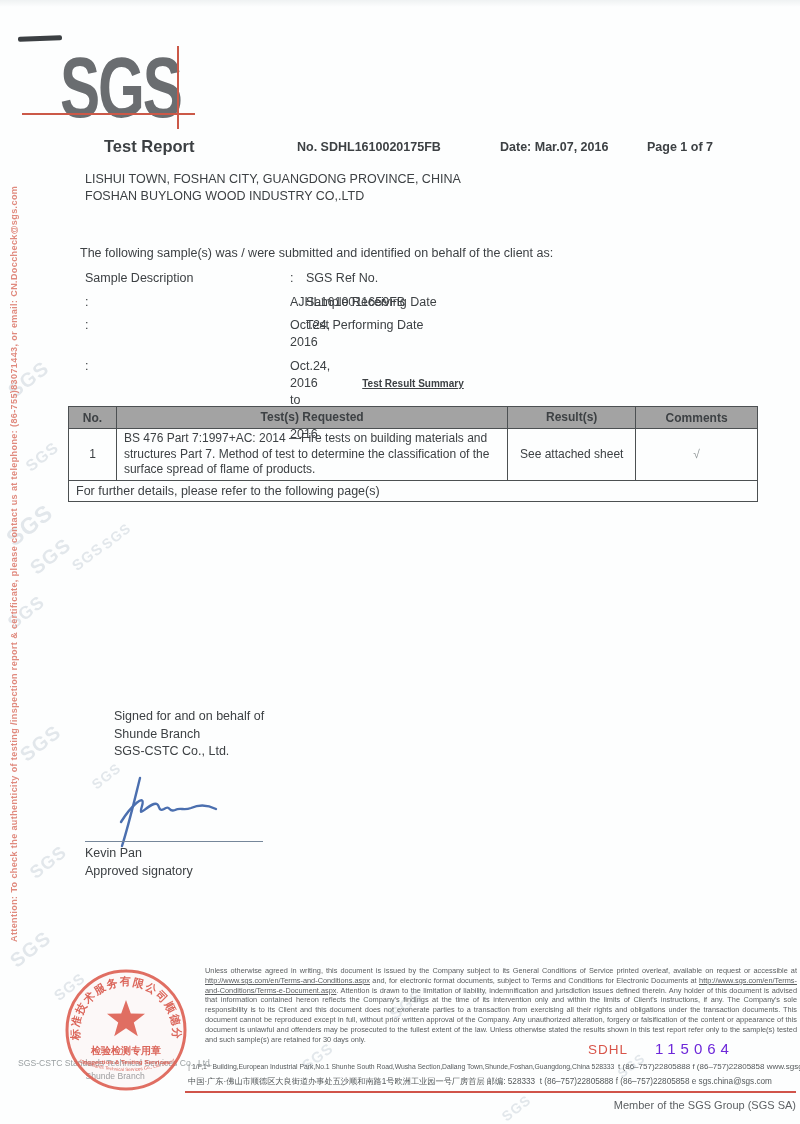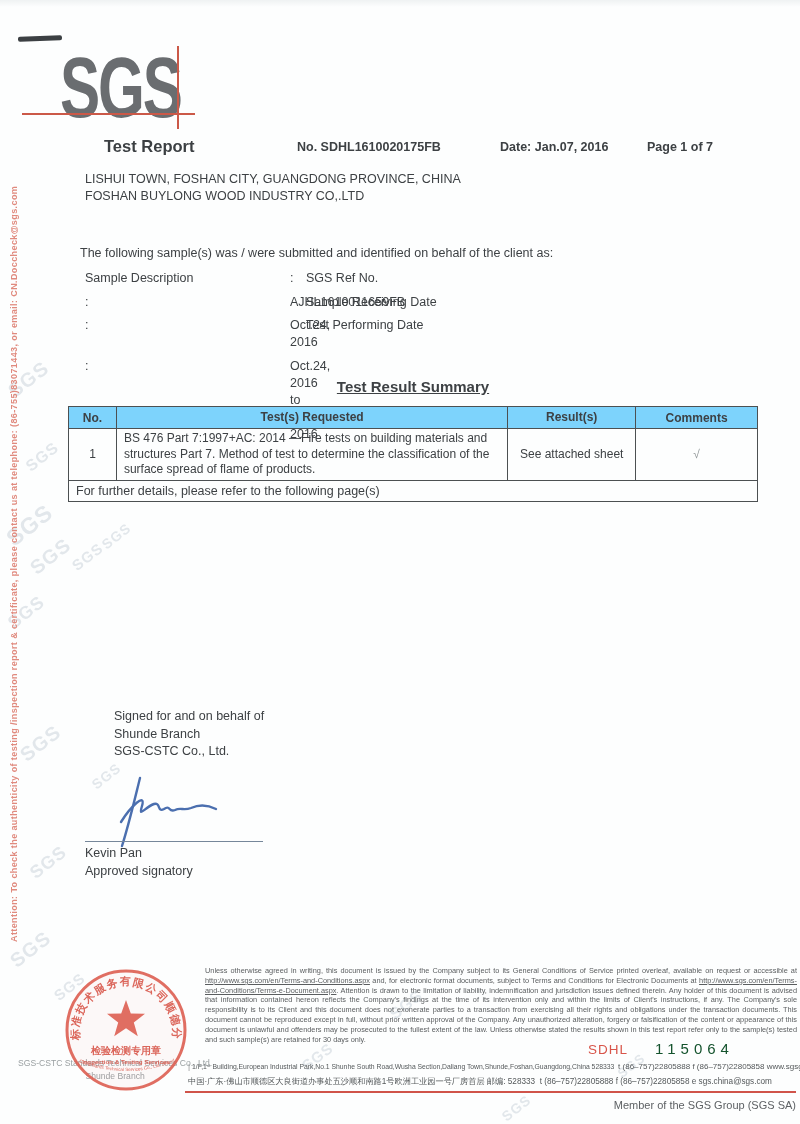--- a/index.html
+++ b/index.html
@@ -40,43 +40,43 @@
   .rpt-no    { left:297px; top:140px; font-size:12.5px; font-weight:bold; }
   .rpt-date  { left:500px; top:140px; font-size:12.5px; font-weight:bold; }
   .rpt-page  { left:647px; top:140px; font-size:12.5px; font-weight:bold; }
 
   .client { left:85px; top:171px; font-size:12.5px; line-height:17px; }
 
   .intro { left:80px; top:246px; font-size:12.5px; }
 
   .fields { left:85px; top:270px; display:grid; grid-template-columns:205px 16px 470px; row-gap:6.5px; font-size:12.5px; line-height:17px; }
 
-  .sum-title { left:68px; top:378px; width:690px; text-align:center; font-size:15px; font-weight:bold; }
+  .sum-title { left:68px; top:378px; width:690px; text-align:center; font-size:10px; font-weight:bold; }
   .sum-title span { text-decoration:underline; }
 
   table.summary { position:absolute; left:68px; top:406px; width:690px; border-collapse:collapse; font-size:12px; }
   table.summary th, table.summary td { border:1.6px solid #4c5052; }
-  table.summary th { background:#7dd3fc; font-weight:bold; height:22px; font-size:12px; }
+  table.summary th { background:#a3a3a3; font-weight:bold; height:22px; font-size:12px; }
   table.summary td { vertical-align:middle; }
   .col-no { width:48px; text-align:center; }
   .col-test { width:392px; text-align:left; padding:2px 7px; line-height:1.3; }
   .col-result { width:128px; text-align:center; line-height:1.6; }
   .col-comments { width:122px; text-align:center; color:#949a9c; }
   td.tfoot-cell { height:21px; padding-left:7px; font-size:12.5px;margin-left:13px; }
 
   .sig-block { left:85px; top:708px; font-size:12.5px; line-height:17.5px;margin-left:29px; }
   .sig-svg { left:88px; top:772px; }
   .sig-line { left:85px; top:841px; width:178px; border-top:1.6px solid #76879a; }
   .sig-name { left:85px; top:845px; font-size:12.5px; line-height:17.5px; }
 
   
   .legal { left:205px; top:966px; width:592px; font-size:7.35px; line-height:1.34; color:#5a5d5f; text-align:justify; }
   .legal .lnk { text-decoration:underline; }
   .code-left  { left:588px; top:1042px; font-size:13.5px; font-weight:normal; color:#d8554a; letter-spacing:1px; }
-  .code-right { left:655px; top:1040px; font-size:15px; color:#14532d; letter-spacing:5px; }
+  .code-right { left:655px; top:1040px; font-size:15px; color:#6d28d9; letter-spacing:5px; }
   .addr1 { left:188px; top:1062px; font-size:6.8px; color:#54585a; white-space:nowrap; }
   .addr1 .contact { font-size:8px; }
   .addr2 { left:188px; top:1076px; font-size:8.2px; color:#54585a; white-space:nowrap; }
   .pipe { color:#8a8e90; font-size:8px; margin-right:2px; }
   .red-rule { left:185px; top:1091px; width:611px; height:2px; background:#d0544a; }
   .member { left:560px; top:1099px; width:236px; text-align:right; font-size:11px; color:#5d6164; }
 
   .stamp-behind { left:18px; top:1057px; font-size:8.6px; color:#9aa0a2; line-height:13px;text-align:center; }
   .stamp-svg { left:62px; top:966px; opacity:.9; }
 </style>
@@ -105,21 +105,21 @@
   <span class="wm" style="left:616px;top:1058px;font-size:13px;">SGS</span>
 
   <div class="abs vtext">Attention: To check the authenticity of testing /inspection report &amp; certificate, please contact us at telephone: (86-755)83071443, or email: CN.Doccheck@sgs.com</div>
 
   <div class="abs logo-text">SGS</div>
   <div class="abs logo-hline"></div>
   <div class="abs logo-vline"></div>
 
   <div class="abs rpt-title">Test Report</div>
   <div class="abs rpt-no">No. SDHL1610020175FB</div>
-  <div class="abs rpt-date">Date: Jan.07, 2016</div>
+  <div class="abs rpt-date">Date: Mar.07, 2016</div>
   <div class="abs rpt-page">Page 1 of  7</div>
 
   <div class="abs client">
     <div>LISHUI TOWN, FOSHAN CITY, GUANGDONG PROVINCE, CHINA</div>
     <div>FOSHAN BUYLONG WOOD INDUSTRY CO,.LTD</div>
   </div>
 
   <div class="abs intro">The following sample(s) was / were submitted and identified on behalf of the client as:</div>
 
   <div class="abs fields">

